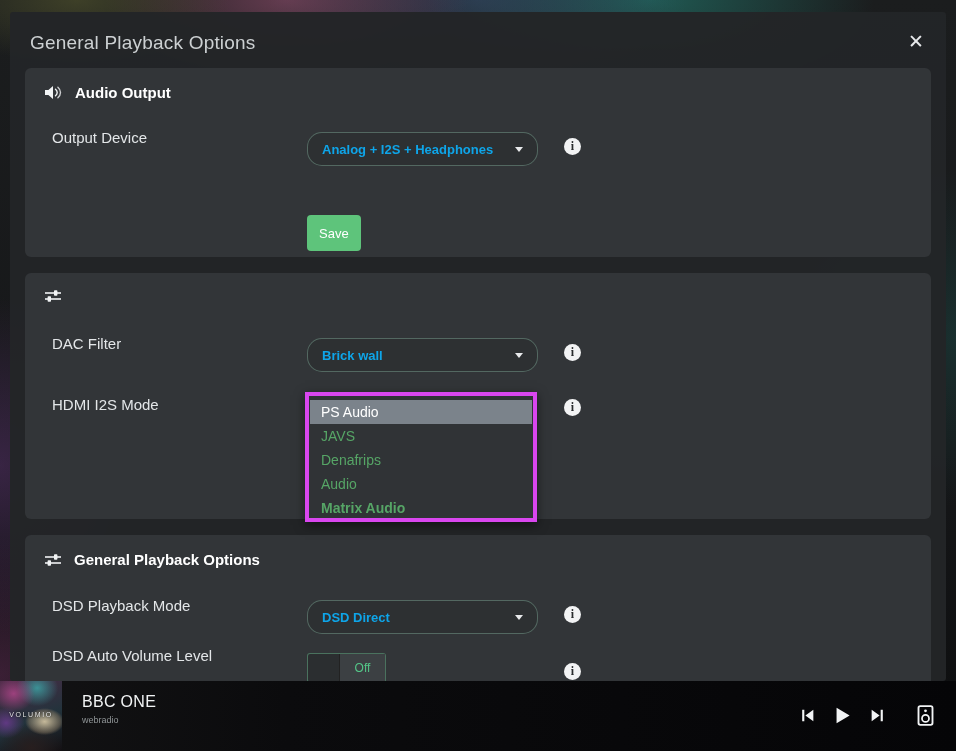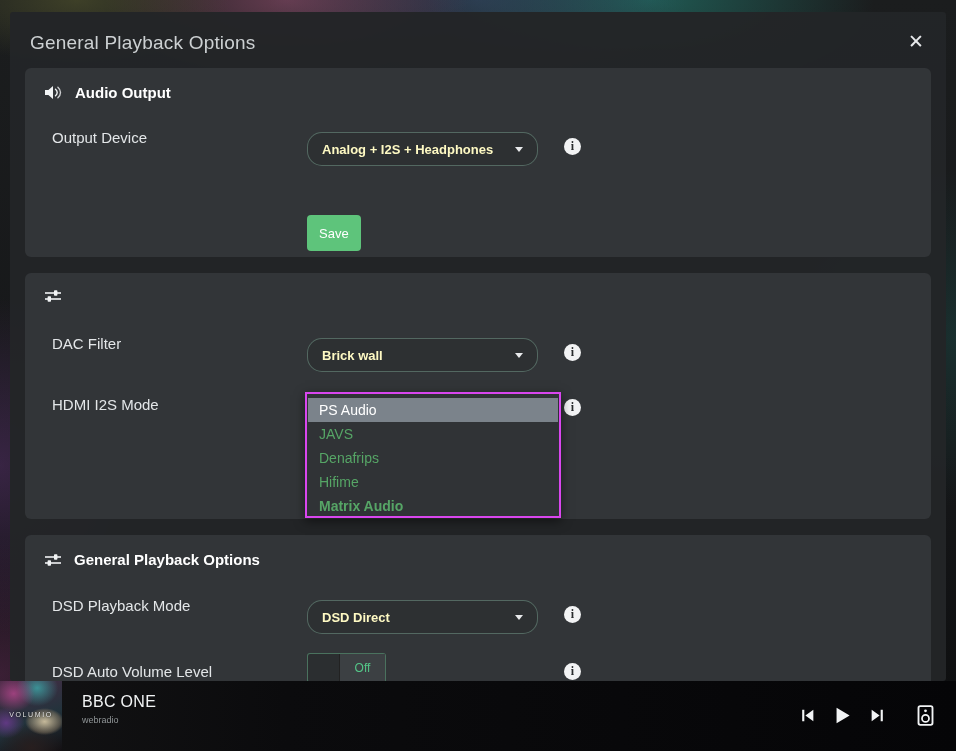--- a/index.html
+++ b/index.html
@@ -59,21 +59,21 @@
     color:#e3e6e8; font-size:15px;
   }
 
   .select-btn {
     position:absolute; left:282px; width:231px; height:29px;
     background:rgba(42,45,47,.6);
     border:1px solid rgba(130,175,155,.45);
     border-radius:15px;
     display:flex; align-items:center;
     padding:16px 14px;
-    color:#fef9c3; font-size:13px; font-weight:700;
+    color:#0ea5e9; font-size:13px; font-weight:700;
     cursor:pointer;
   }
   .select-btn .caret {
     margin-left:auto;
     width:0; height:0;
     border-left:4px solid transparent; border-right:4px solid transparent;
     border-top:5px solid #e8eaec;
   }
 
   .info-icon {
@@ -87,23 +87,23 @@
   .save-btn {
     position:absolute; left:282px; top:147px;
     min-width:50px; height:36px; padding:0 12px;
     background:#5ec47b; border:none; border-radius:4px;
     color:#ffffff; font-size:13px; font-family:"Liberation Sans",sans-serif;
     cursor:pointer;
   }
 
   
   .dropdown-list {
-    position:absolute; left:280px; top:119px; width:256px;
+    position:absolute; left:280px; top:119px; width:232px;
     background:#303336;
-    border:2px solid #d946ef;
+    border:4px solid #d946ef;
     box-shadow:0 3px 10px rgba(0,0,0,.5);
     list-style:none; padding:4px 1px 1px 1px;
     z-index:20;
   }
   .dropdown-list li {
     height:24px; line-height:24px; padding-left:11px;
     font-size:14px; color:#56a566; cursor:pointer;
     white-space:nowrap; overflow:hidden;
   }
   .dropdown-list li.selected {
@@ -212,21 +212,21 @@
       <span>Brick wall</span>
       <span class="caret"></span>
     </div>
     <div class="info-icon" style="top:71px;">i</div>
 
     <div class="row-label" style="top:123px;">HDMI I2S Mode</div>
     <ul class="dropdown-list">
       <li class="selected">PS Audio</li>
       <li>JAVS</li>
       <li>Denafrips</li>
-      <li>Hifime</li>
+      <li>Audio</li>
       <li>Matrix Audio</li>
     </ul>
     <div class="info-icon" style="top:126px;">i</div>
   </section>
 
   <section class="panel panel3">
     <div class="panel-heading">
       <span>
         <svg width="16" height="14" viewBox="0 0 16 14">
           <path d="M0 4h16" stroke="#f2f4f5" stroke-width="1.6"></path>
@@ -238,21 +238,21 @@
       <span>General Playback Options</span>
     </div>
 
     <div class="row-label" style="top:62px;">DSD Playback Mode</div>
     <div class="select-btn" style="top:65px;">
       <span>DSD Direct</span>
       <span class="caret"></span>
     </div>
     <div class="info-icon" style="top:71px;">i</div>
 
-    <div class="row-label" style="top:128px;">DSD Auto Volume Level</div>
+    <div class="row-label" style="top:112px;">DSD Auto Volume Level</div>
     <div class="toggle">
       <span class="knob">Off</span>
     </div>
     <div class="info-icon" style="top:128px;">i</div>
   </section>
 </div>
 
 <div class="player-bar">
   <div class="album-art">
     <span class="logo">VOLUMIO</span>

